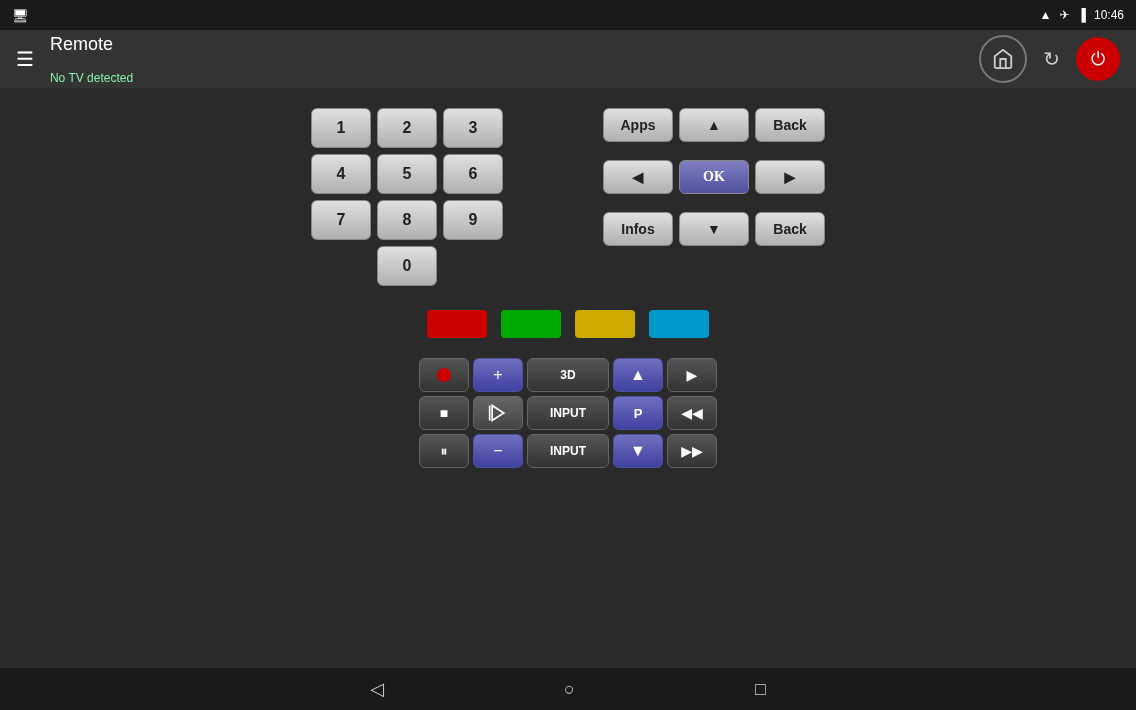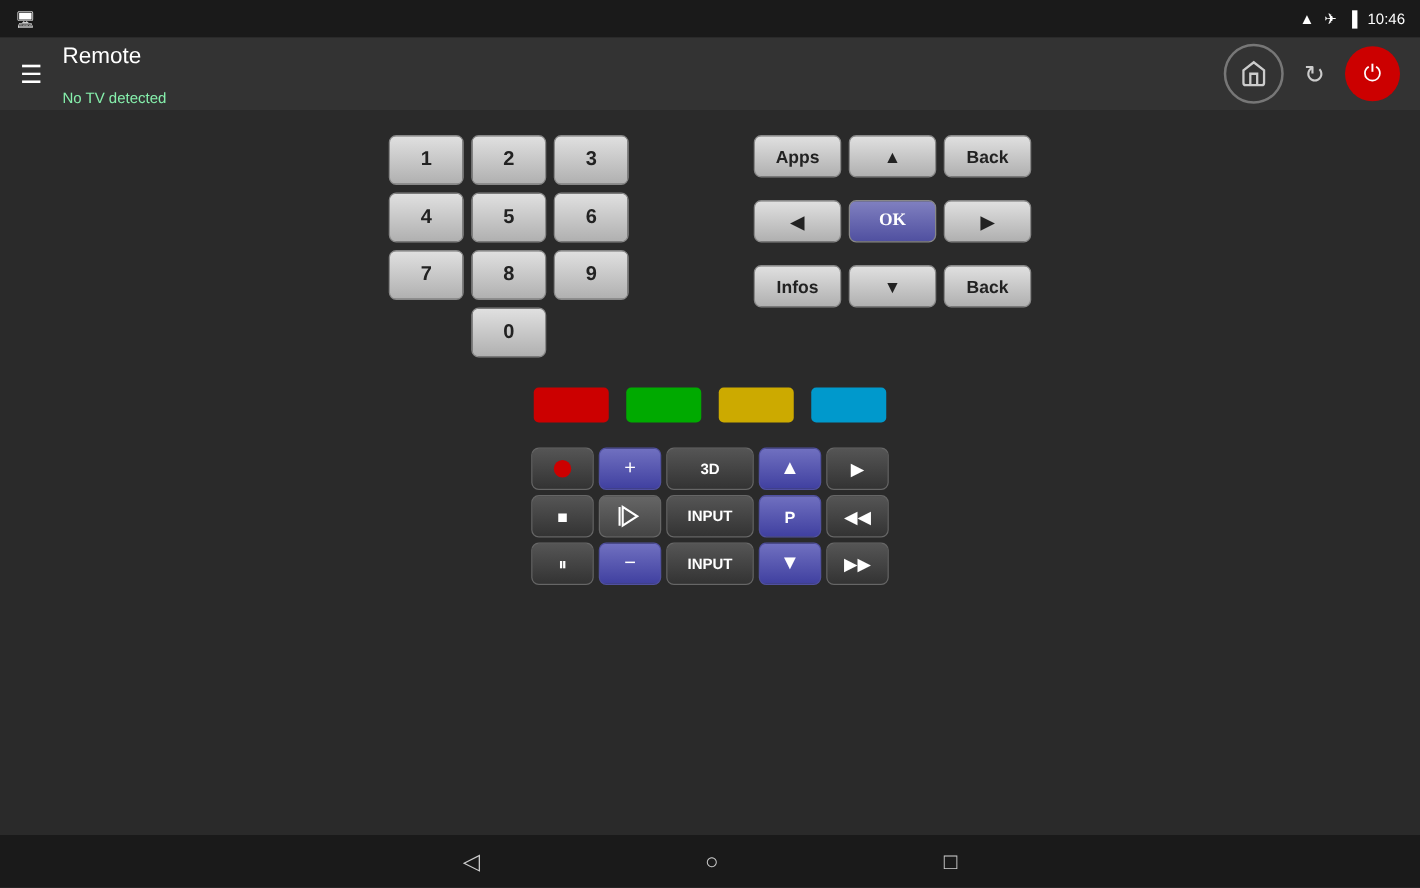--- a/index.html
+++ b/index.html
@@ -217,21 +217,21 @@
       justify-content: center;
       cursor: pointer;
     }
 
     .mute-3d-input-block {
       display: flex;
       flex-direction: column;
       gap: 4px;
     }
     .mute-btn {
-      width: 70px;
+      width: 82px;
       height: 34px;
       background: linear-gradient(180deg, #555 0%, #333 100%);
       border: 1px solid #666;
       border-radius: 6px;
       color: #fff;
       font-size: 12px;
       font-weight: bold;
       display: flex;
       align-items: center;
       justify-content: center;

